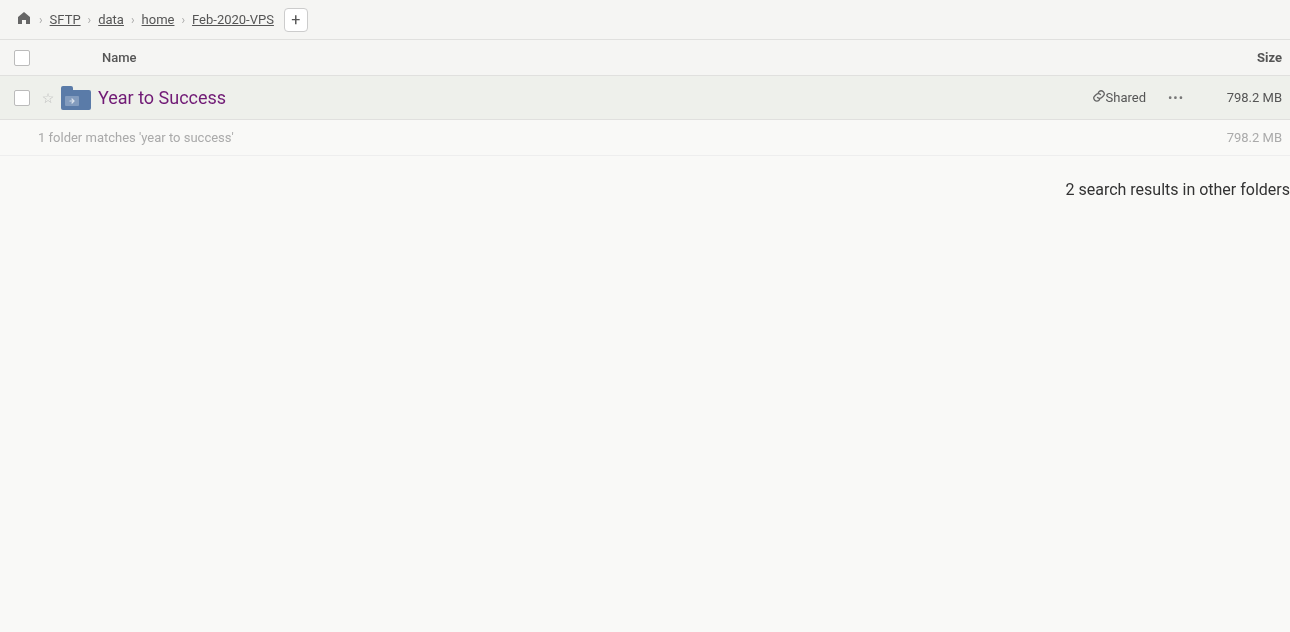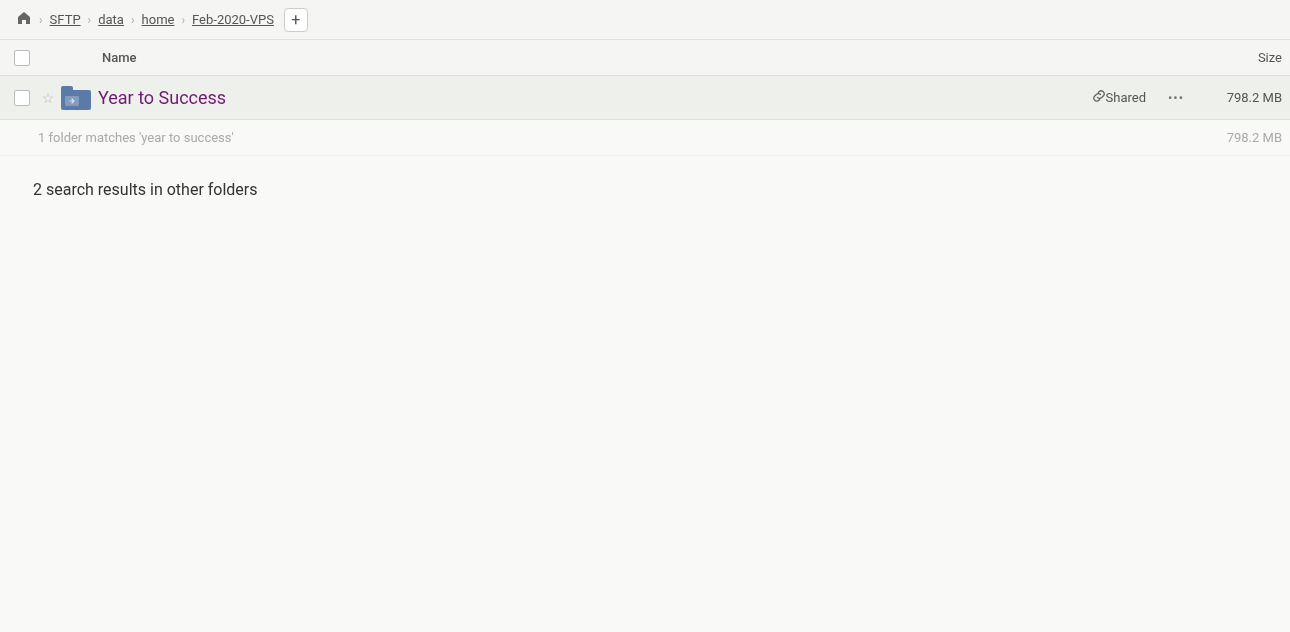--- a/index.html
+++ b/index.html
@@ -85,21 +85,21 @@
       color: #555;
       font-weight: 500;
       padding-left: 4px;
     }
 
     .col-size {
       width: 100px;
       text-align: right;
       font-size: 13px;
       color: #555;
-      font-weight: 400;
+      font-weight: 700;
     }
 
     
     .file-row {
       display: flex;
       align-items: center;
       padding: 0 8px;
       height: 44px;
       background: #eef0eb;
       border-bottom: 1px solid #e0e0de;
@@ -224,20 +224,21 @@
     .matches-size {
       width: 80px;
       text-align: right;
       font-size: 13px;
       color: #aaa;
     }
 
     
     .other-folders-section {
       padding: 24px 0 0 33px;
+      text-align: right;
     }
 
     .other-folders-text {
       font-size: 16px;
       color: #333;
       font-weight: 400;
     }
 
     
     .checkbox {

